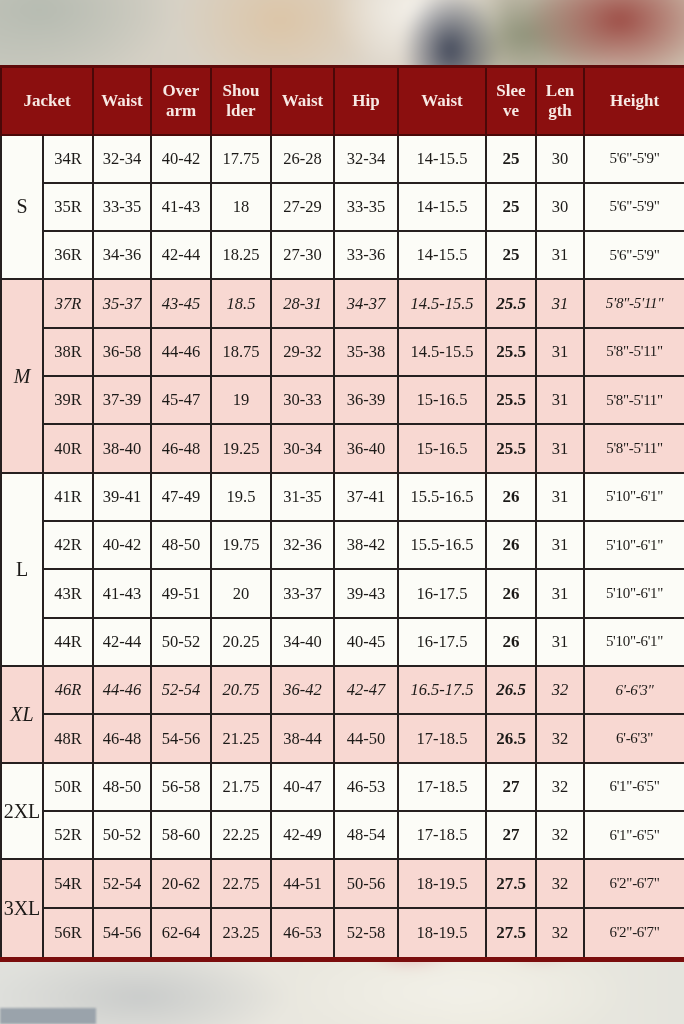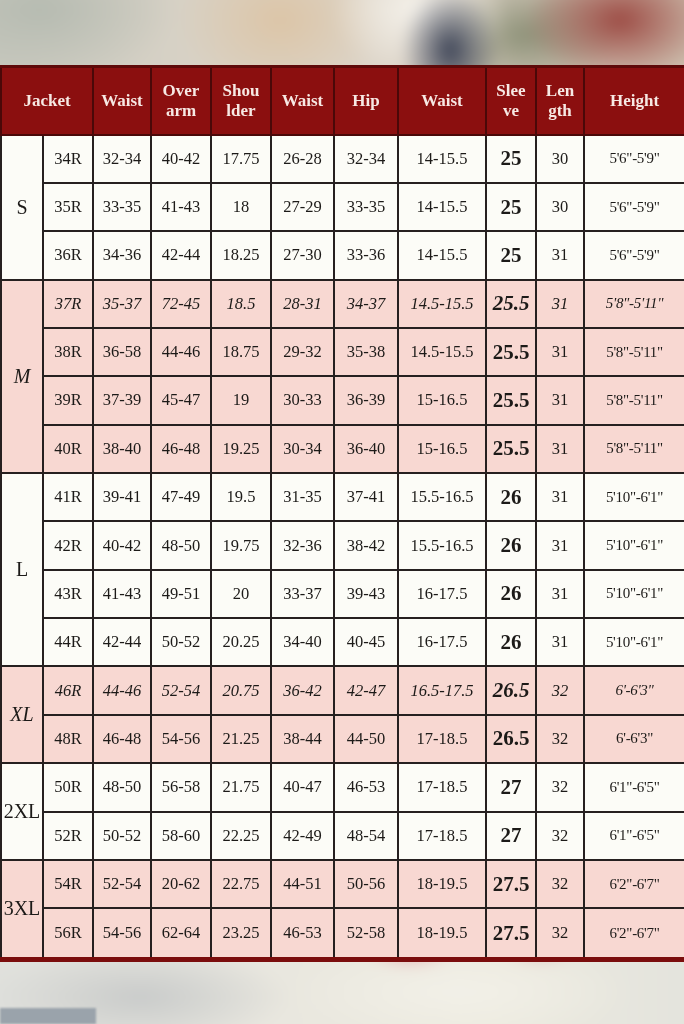--- a/index.html
+++ b/index.html
@@ -49,21 +49,21 @@
   }
   thead tr{height:68px;margin-left:17px;}
   thead th{
     background:#8b0f0f;color:#f7e9e4;
     font-weight:bold;font-size:17px;
     border-color:#4a0808 !important;
     white-space:pre-line;line-height:1.15;
   }
   tbody td,tbody th{font-size:16.5px;color:#1c1a18;font-weight:normal;}
   tbody th.grp{font-size:20px;}
-  tbody td.c7{font-weight:bold;font-size:21px;}
+  tbody td.c7{font-weight:bold;font-size:17px;}
   tbody td.c9{font-size:15px;letter-spacing:-0.3px;}
   tr.white td,tr.white th{background:#fcfcf7;}
   tr.pink td,tr.pink th{background:#f8d8d2;}
   tr.gs-heavy td,tr.gs-heavy th{border-top:5px solid #2a0606;font-style:italic;}
   tr.gs-med td,tr.gs-med th{border-top:3px solid #241414;}
 </style>
 </head>
 <body>
 
 <div class="photo-strip" id="photo-top">
@@ -137,21 +137,21 @@
         <td class="c5">33-36</td>
         <td class="c6">14-15.5</td>
         <td class="c7">25</td>
         <td class="c8">31</td>
         <td class="c9">5'6"-5'9"</td>
       </tr>
       <tr class="pink gs-heavy">
         <th rowspan="4" class="grp">M</th>
         <td class="c0">37R</td>
         <td class="c1">35-37</td>
-        <td class="c2">72-45</td>
+        <td class="c2">43-45</td>
         <td class="c3">18.5</td>
         <td class="c4">28-31</td>
         <td class="c5">34-37</td>
         <td class="c6">14.5-15.5</td>
         <td class="c7">25.5</td>
         <td class="c8">31</td>
         <td class="c9">5'8"-5'11"</td>
       </tr>
       <tr class="pink">
         <td class="c0">38R</td>

